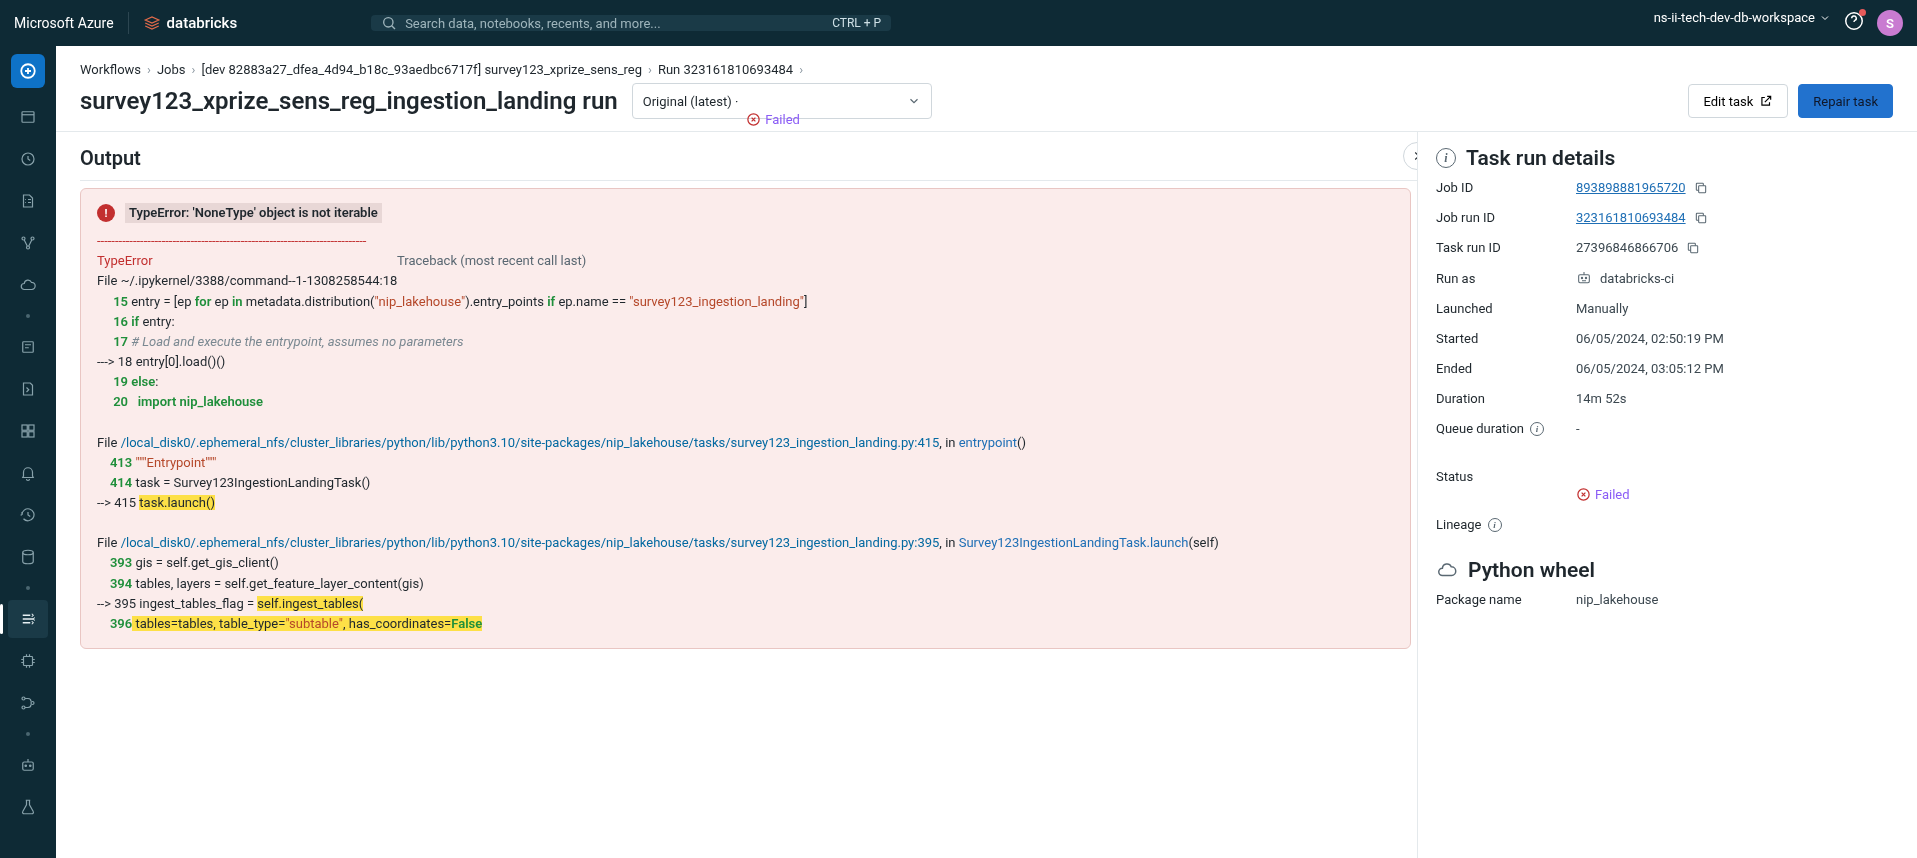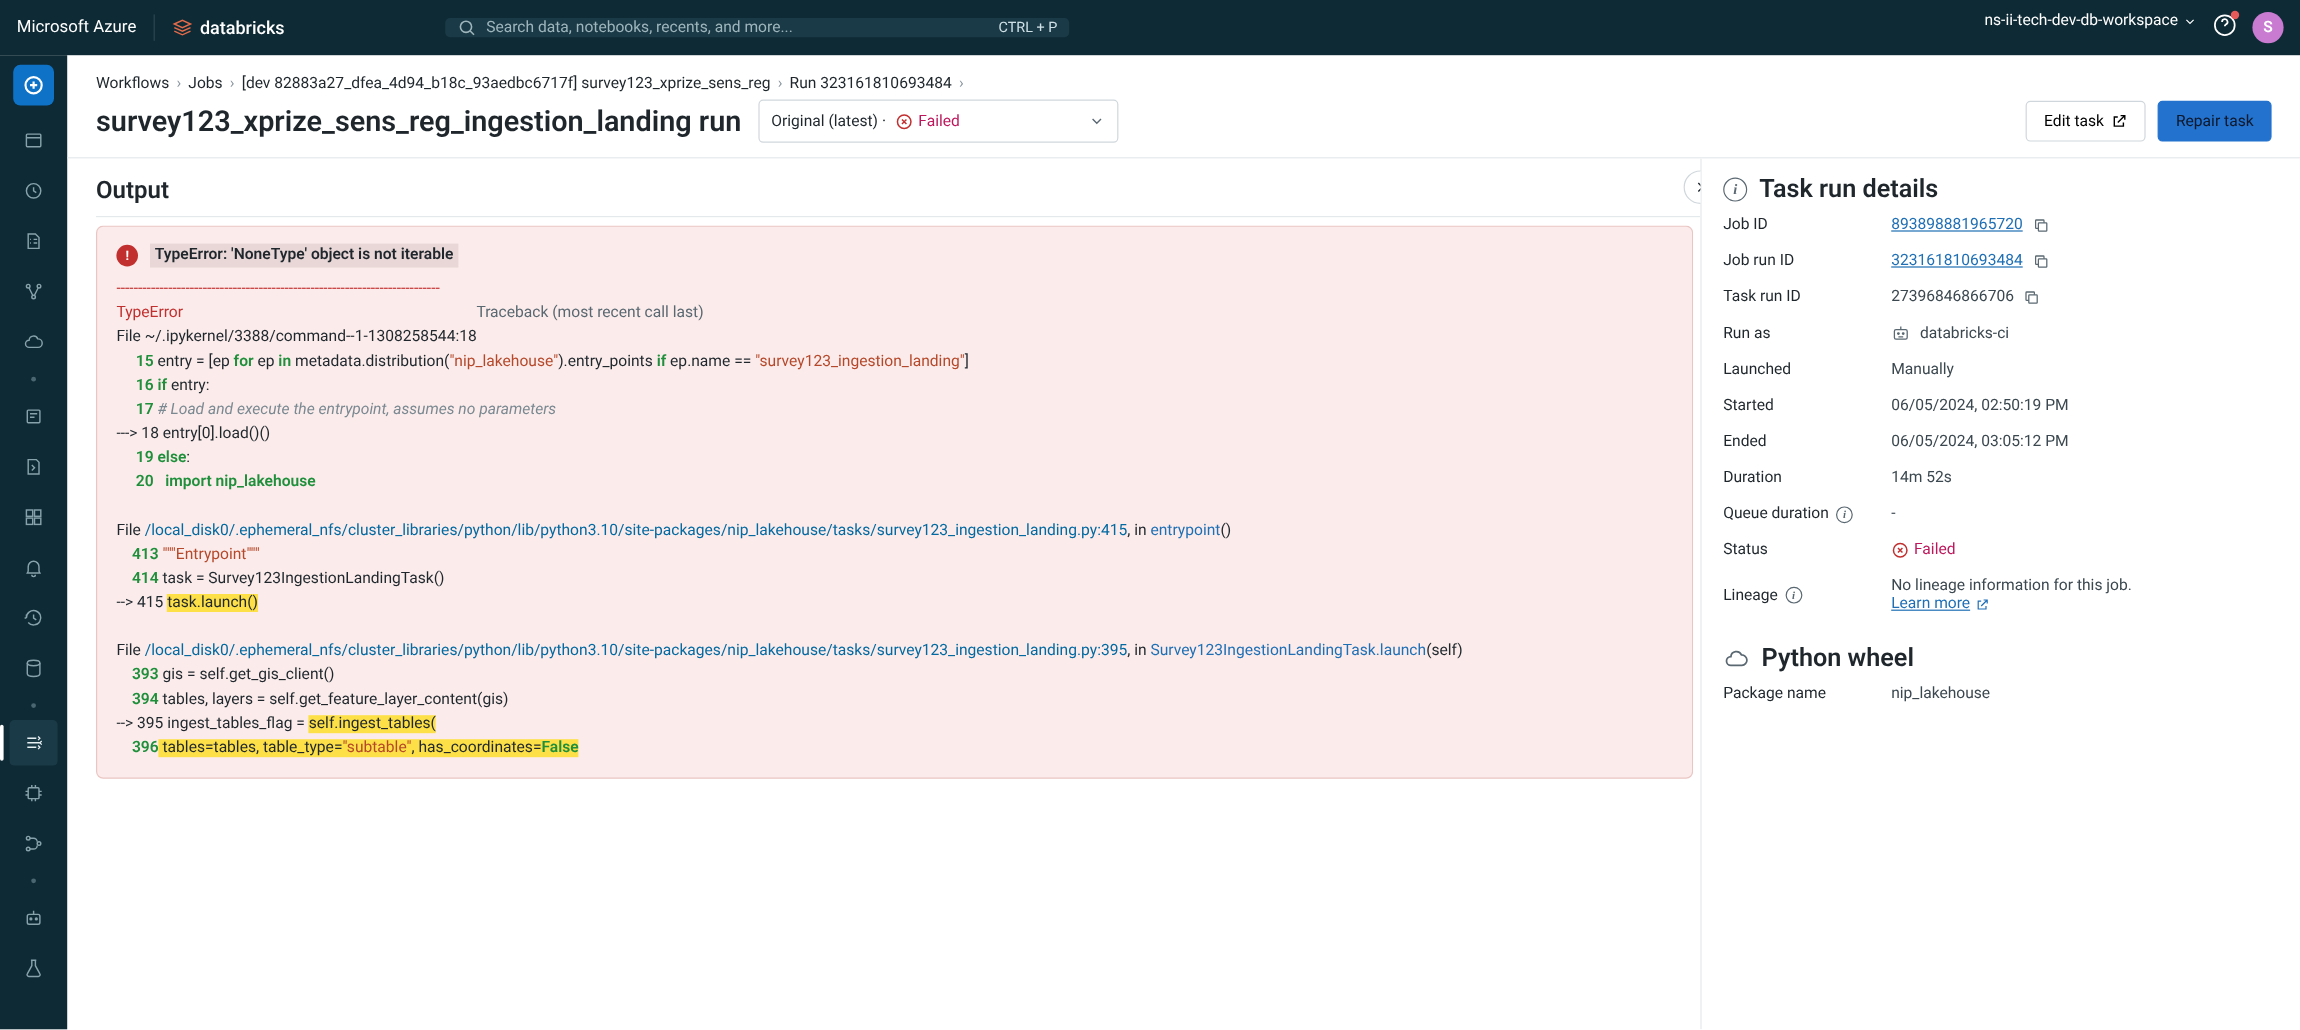--- a/index.html
+++ b/index.html
@@ -34,21 +34,21 @@
 
 .main { flex: 1; display: flex; flex-direction: column; overflow: hidden; }
 .breadcrumb { padding: 16px 24px 4px; font-size: 13px; color: #5a6872; display: flex; align-items: center; gap: 6px; flex-wrap: wrap; }
 .breadcrumb a { color: #1f272d; text-decoration: none; }
 .breadcrumb .chev { color: #8a96a0; }
 .title-row { padding: 2px 24px 12px; display: flex; align-items: center; gap: 14px; justify-content: space-between; }
 .title-left { display: flex; align-items: center; gap: 14px; flex-wrap: wrap; }
 .page-title { font-size: 24px; font-weight: 600; }
 .run-select { height: 36px; border: 1px solid #d0d7dc; border-radius: 4px; padding: 16px 10px; display: flex; align-items: center; gap: 8px; font-size: 13px; min-width: 300px; justify-content: space-between; cursor: pointer; }
 .run-select .left { display: flex; align-items: center; gap: 8px; }
-.status-failed { display: inline-flex; align-items: center; gap: 4px; color: #be185d; }
+.status-failed { display: inline-flex; align-items: center; gap: 4px; color: #8b5cf6; margin-top: 36px; }
 .status-failed svg { width: 15px; height: 15px; }
 .title-right { display: flex; gap: 10px; }
 .btn { height: 34px; border: 1px solid #d0d7dc; background: #fff; border-radius: 4px; padding: 0 14px; font-size: 13px; display: inline-flex; align-items: center; gap: 6px; cursor: pointer; }
 .btn.primary { background: #2272ce; color: #0f172a; border-color: #2272ce; }
 
 .content-row { flex: 1; display: flex; overflow: hidden; border-top: 1px solid #e4e9ec; }
 .output-col { flex: 1; position: relative; overflow: hidden; padding: 0 0 0 24px; }
 .output-header { font-size: 20px; font-weight: 600; padding: 14px 0 10px; border-bottom: 1px solid #e4e9ec; margin-bottom: 16px; }
 .collapse-handle { position: absolute; top: 10px; right: -14px; width: 28px; height: 28px; background: #fff; border: 1px solid #d0d7dc; border-radius: 50%; display: flex; align-items: center; justify-content: center; cursor: pointer; z-index: 5; }
 
@@ -393,29 +393,20 @@
                   <path d="m9 9 6 6M15 9l-6 6"></path>
                 </svg>
             <span>Failed</span>
           </span>
         </div>
 
         <div class="k">
               <span>Lineage</span>
               <span class="mini-info">i</span>
             </div>
-        <div class="v" style="display:block">
-          <span>No lineage information for this job.</span><br>
-          <a href="#" class="learn-more">
-                <span>Learn more</span>
-                <svg width="12" height="12" viewBox="0 0 24 24" fill="none" stroke="currentColor" stroke-width="2">
-                  <path d="M14 4h6v6M20 4 10 14M18 14v5H5V6h5"></path>
-                </svg>
-              </a>
-        </div>
       </div>
 
       <div class="sect">
         <h2>
           <svg viewBox="0 0 24 24" fill="none" stroke="#5a6872" stroke-width="1.6">
                 <path d="M17 18H7a4 4 0 0 1 0-8 5 5 0 0 1 9.6-1.5A3.5 3.5 0 0 1 17 18z"></path>
               </svg>
           <span>Python wheel</span>
         </h2>
         <div class="kv" style="margin-top:10px">

